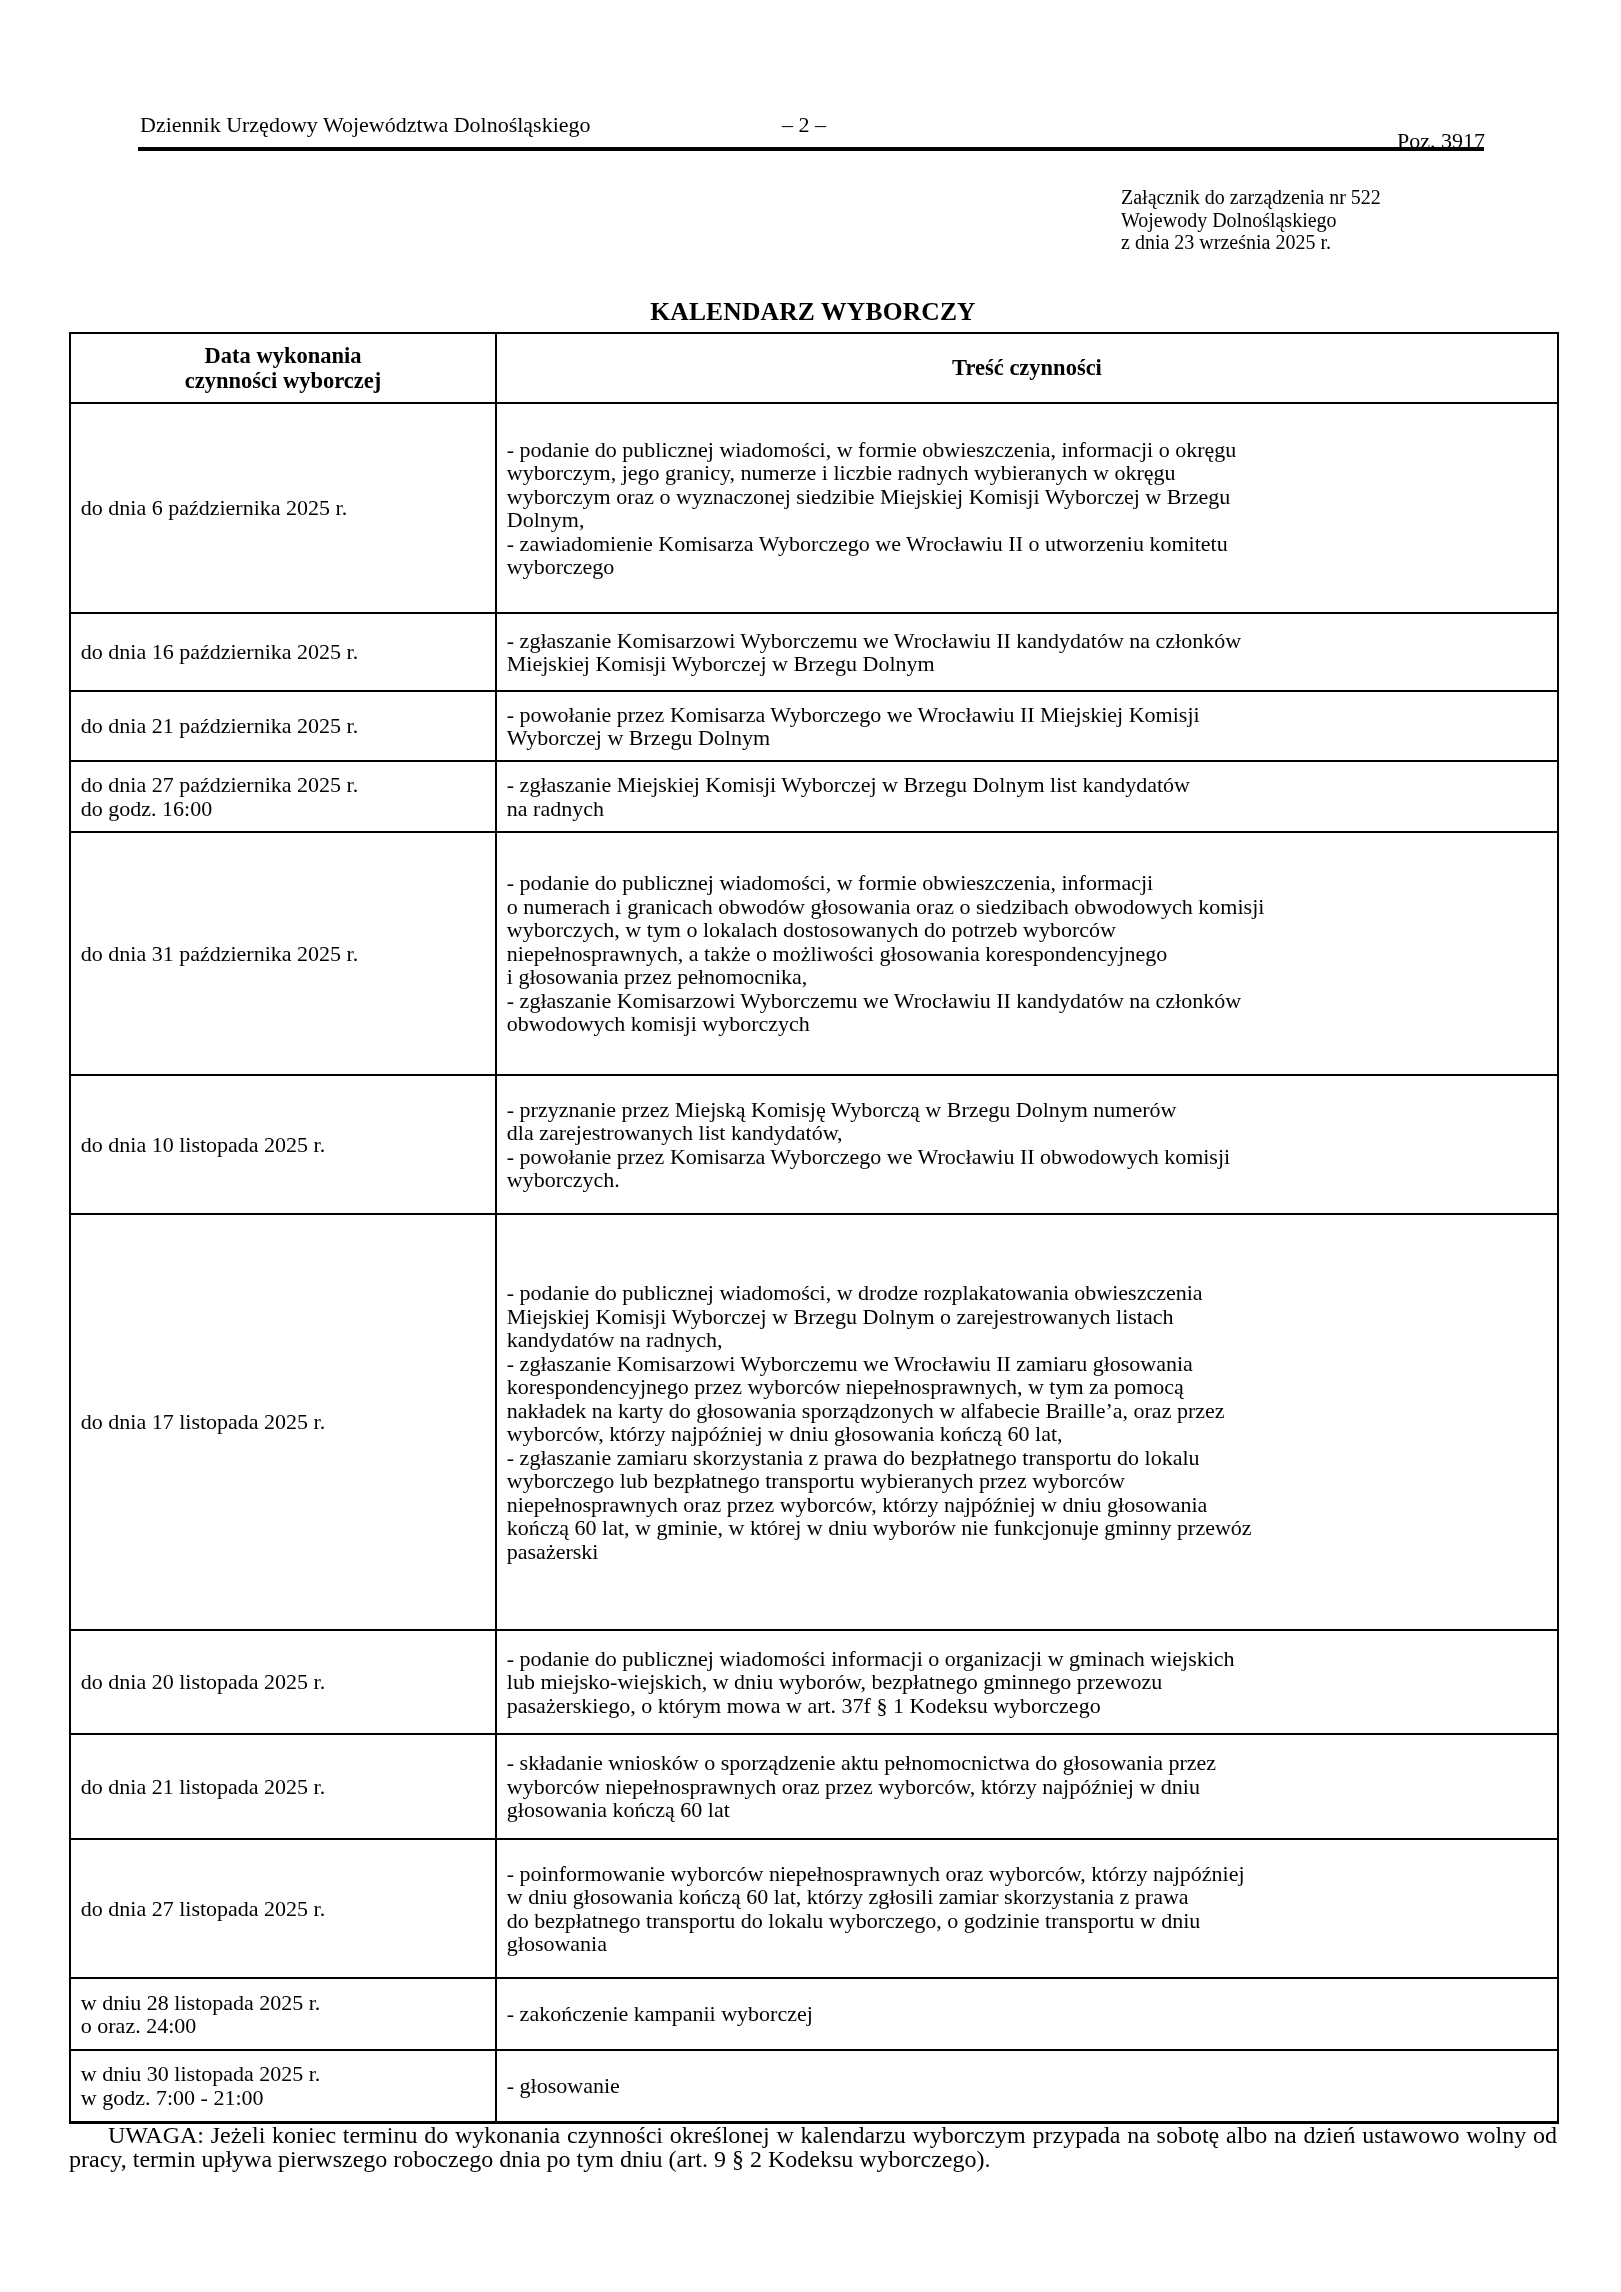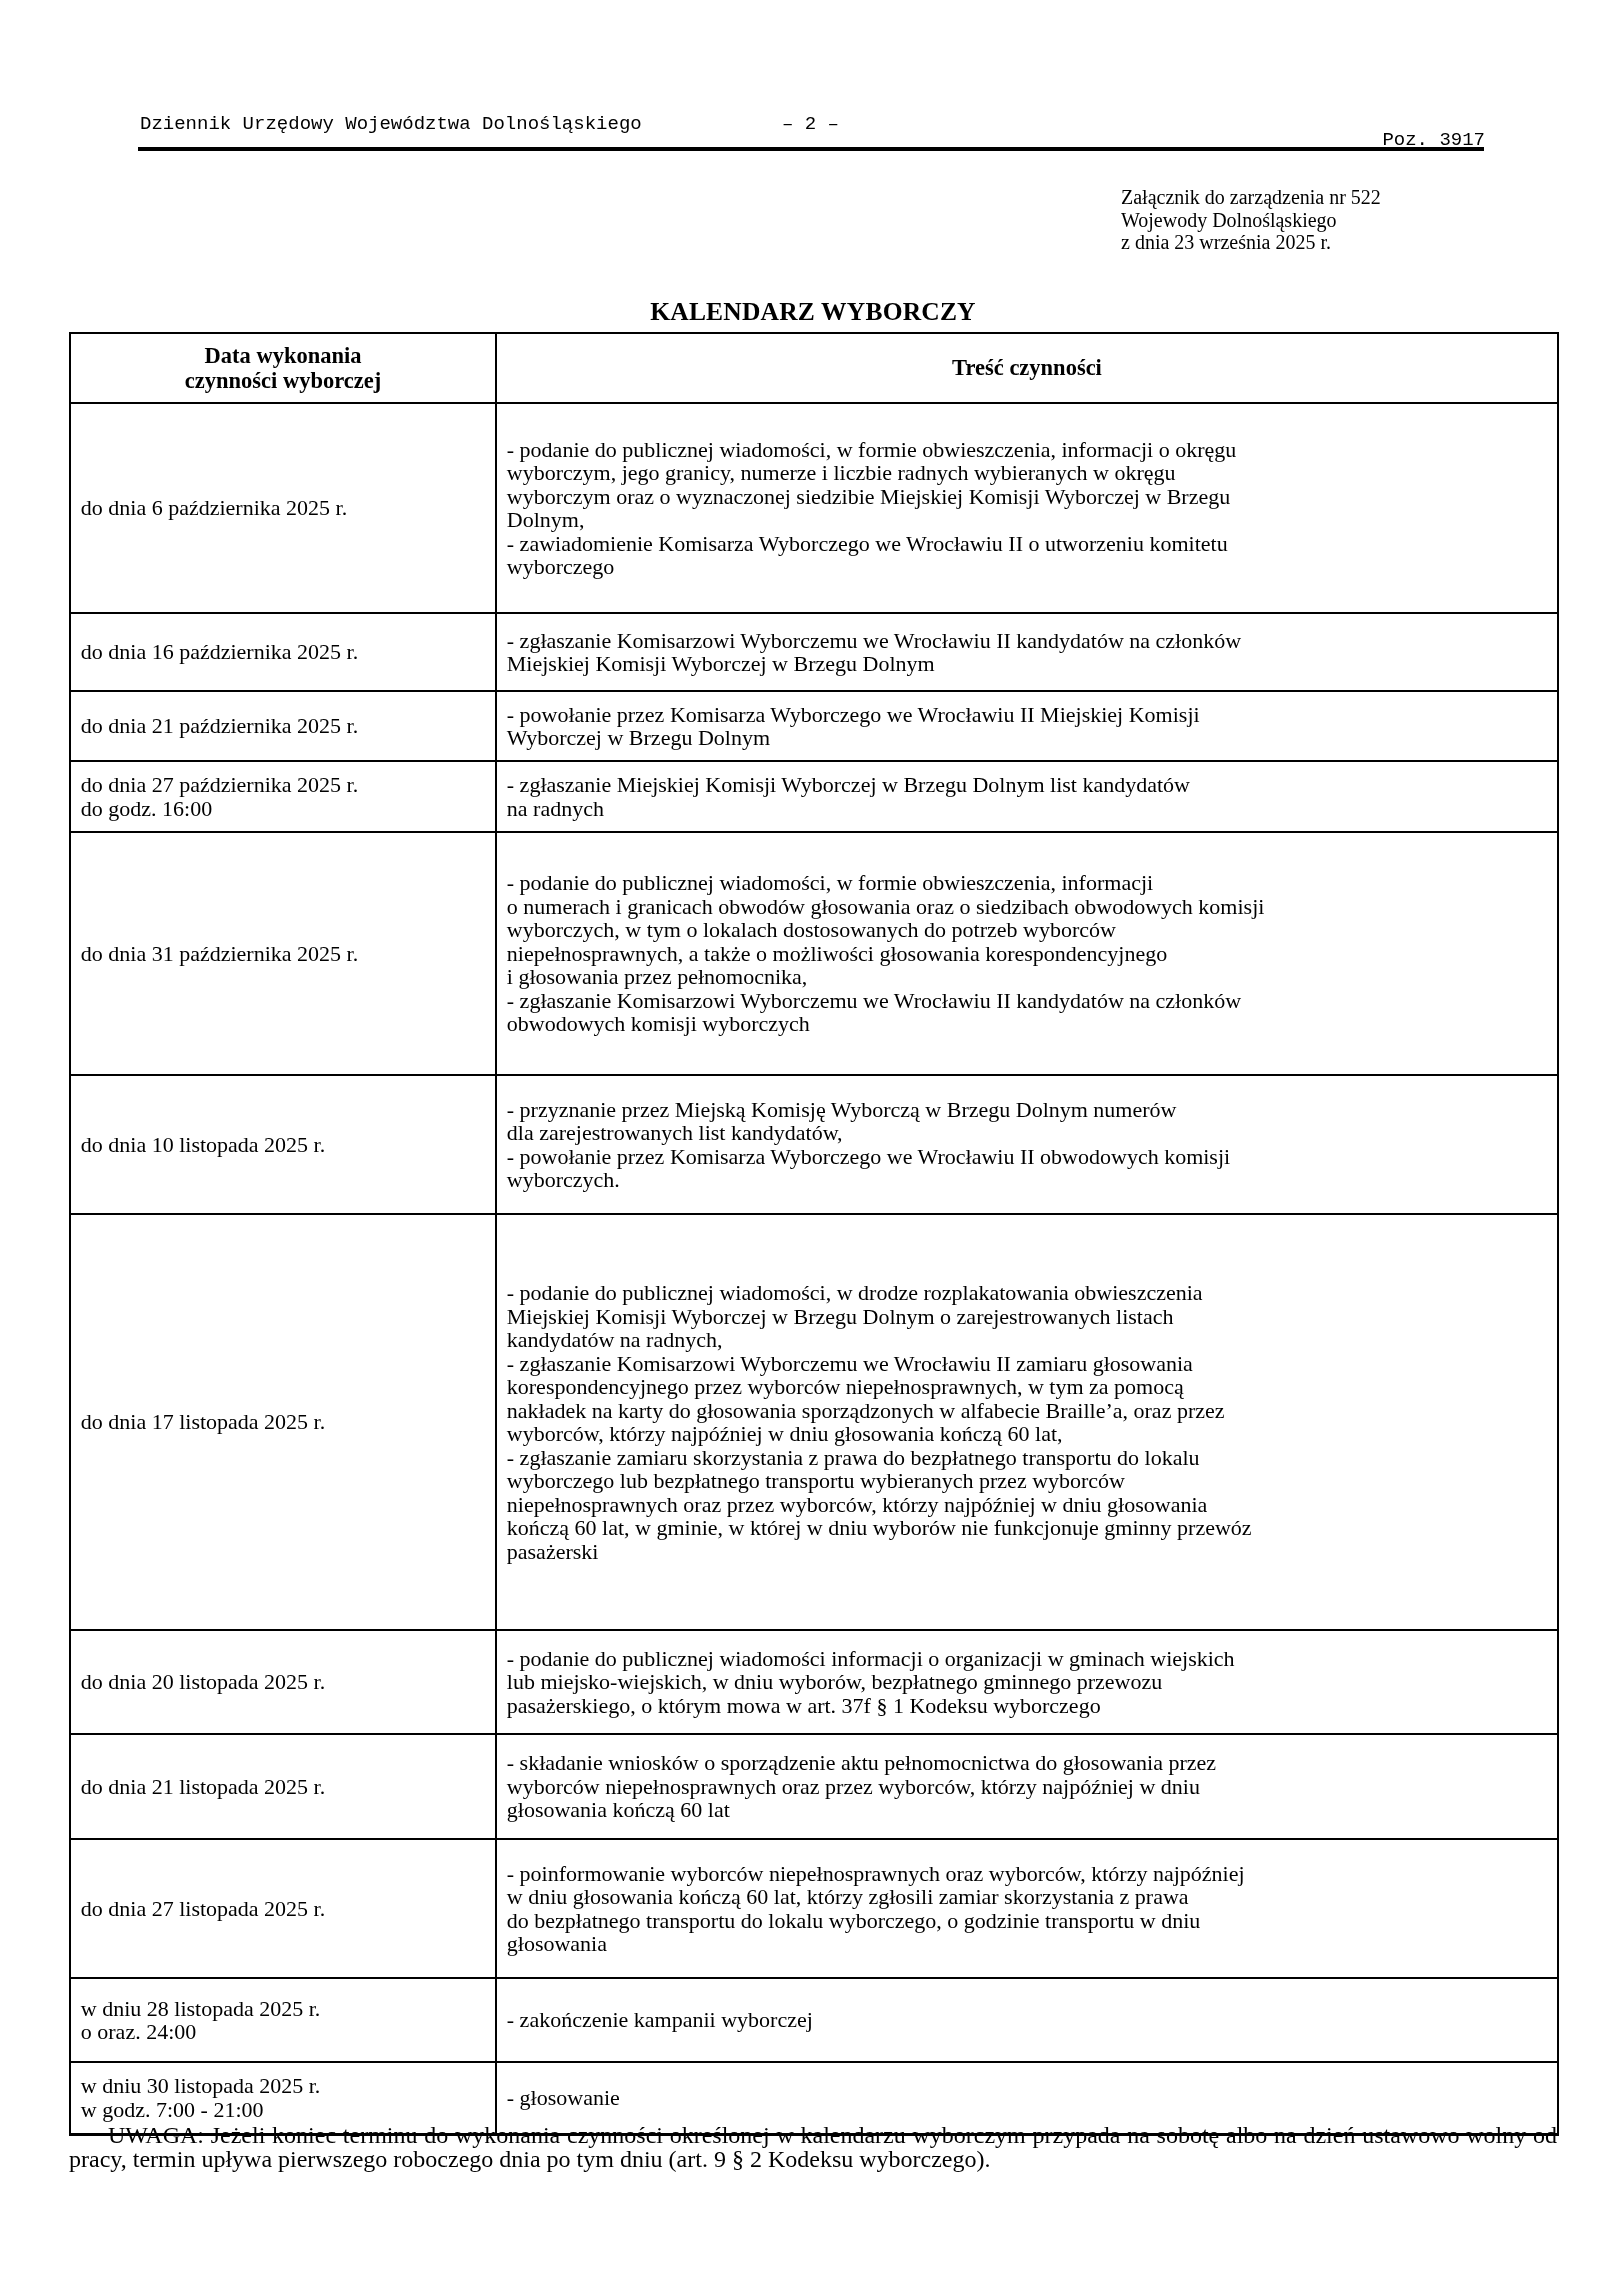--- a/index.html
+++ b/index.html
@@ -3,21 +3,21 @@
   <meta charset="utf-8">
   <style>
     html, body { margin: 0; padding: 0; background: #ffffff; }
     body {
       width: 1621px; height: 2293px; position: relative; overflow: hidden;
       font-family: "Liberation Serif", "DejaVu Serif", serif;
       color: #000000;
     }
     .running-header {
       position: absolute; left: 138px; top: 110px; width: 1347px; height: 29px;
-      font-size: 19px; line-height: 29px; font-family: Liberation Mono, monospace;
+      font-size: 22px; line-height: 29px;
     }
     .running-header .hl { position: absolute; left: 2px; top: 0; }
     .running-header .hc { position: absolute; left: 644px; top: 0; }
     .running-header .hr { position: absolute; right: 0; top: 16px; }
     .header-rule {
       position: absolute; left: 138px; top: 147px; width: 1346px; height: 3.9px; background: #000;
     }
     .annex {
       position: absolute; left: 1073px; top: 186px;
       font-size: 20px; line-height: 22.5px;
@@ -193,21 +193,21 @@
         <td class="date">
           <span class="line">do dnia 27 listopada 2025 r.</span>
         </td>
         <td class="content">
           <span class="line">- poinformowanie wyborców niepełnosprawnych oraz wyborców, którzy najpóźniej</span>
           <span class="line">w dniu głosowania kończą 60 lat, którzy zgłosili zamiar skorzystania z prawa</span>
           <span class="line">do bezpłatnego transportu do lokalu wyborczego, o godzinie transportu w dniu</span>
           <span class="line">głosowania</span>
         </td>
       </tr>
-      <tr style="height: 84px;">
+      <tr style="height: 72px;">
         <td class="date">
           <span class="line">w dniu 28 listopada 2025 r.</span>
           <span class="line">o oraz. 24:00</span>
         </td>
         <td class="content">
           <span class="line">- zakończenie kampanii wyborczej</span>
         </td>
       </tr>
       <tr class="last" style="height: 72px;">
         <td class="date">

